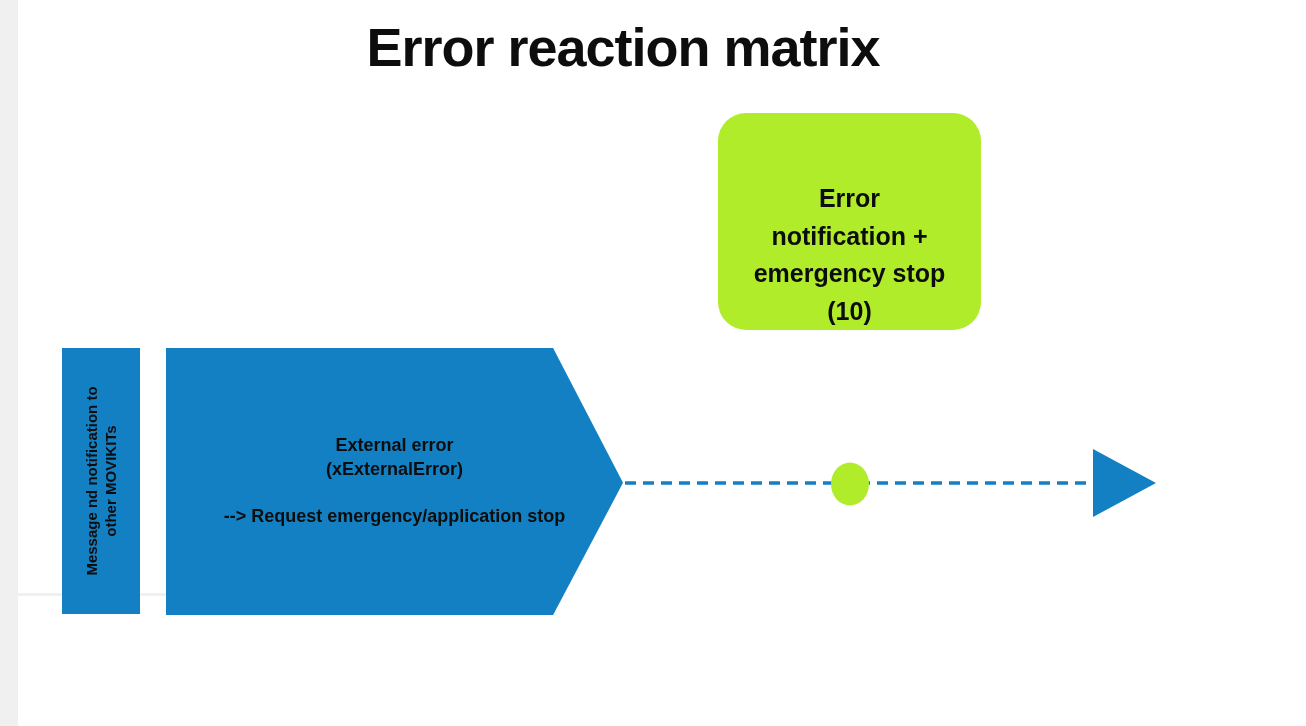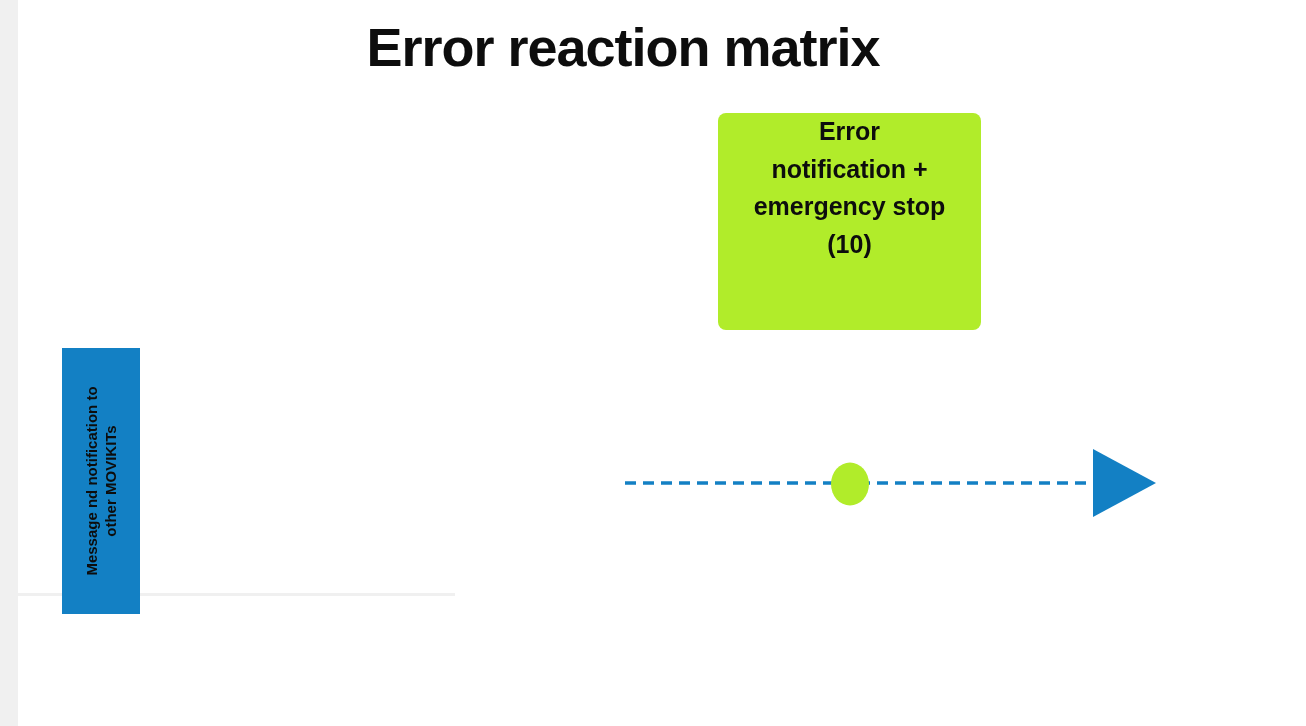--- a/index.html
+++ b/index.html
@@ -13,22 +13,22 @@
     font-family:"Liberation Sans",sans-serif;}
   .canvas{position:relative;width:1306px;height:596px;background:#fff;}
 
   .gutter-left{position:absolute;left:0;top:0;width:18px;height:726px;background:var(--gutter);}
   .gutter-bottom{position:absolute;left:0;bottom:0;width:455px;height:3px;background:var(--gutter);}
 
   .page-title{position:absolute;left:0;top:16px;width:1246px;text-align:center;
     font-size:54px;font-weight:bold;color:var(--text);letter-spacing:-1px;}
 
   .outcome-box{position:absolute;left:718px;top:113px;width:263px;height:217px;
-    background:var(--green);border-radius:8px;
-    display:flex;align-items:flex-start;justify-content:center;text-align:center;
+    background:var(--green);border-radius:28px;
+    display:flex;align-items:flex-end;justify-content:center;text-align:center;
     font-size:25px;font-weight:bold;color:var(--text);line-height:1.5;white-space:pre-line;}
 
   .label-bar{position:absolute;left:62px;top:348px;width:78px;height:266px;background:var(--blue);}
   .label-bar .rot{position:absolute;left:50%;top:50%;width:266px;height:78px;
     transform:translate(-50%,-50%) rotate(-90deg);
     display:flex;align-items:center;justify-content:center;text-align:center;
     font-size:15px;font-weight:bold;color:var(--text);line-height:1.3;white-space:pre-line;}
 
   .error-arrow{position:absolute;left:166px;top:348px;width:457px;height:267px;
     background:var(--blue);
@@ -56,20 +56,26 @@
 notification +
 emergency stop
 (10)</span>
   </div>
 
   <div class="label-bar">
     <span class="rot">Message nd notification to
 other MOVIKITs</span>
   </div>
 
+  <div class="error-arrow">
+    <span>External error
+(xExternalError)
+
+--&gt; Request emergency/application stop</span>
+  </div>
 
   <svg class="connector" viewBox="0 0 1306 726">
     <line class="dash" x1="625" y1="483" x2="1093" y2="483"></line>
     <ellipse class="dot" cx="850" cy="484" rx="19" ry="21.5"></ellipse>
     <polygon class="head" points="1093,449 1156,483 1093,517"></polygon>
   </svg>
 
 </div>
 
 </body></html>

